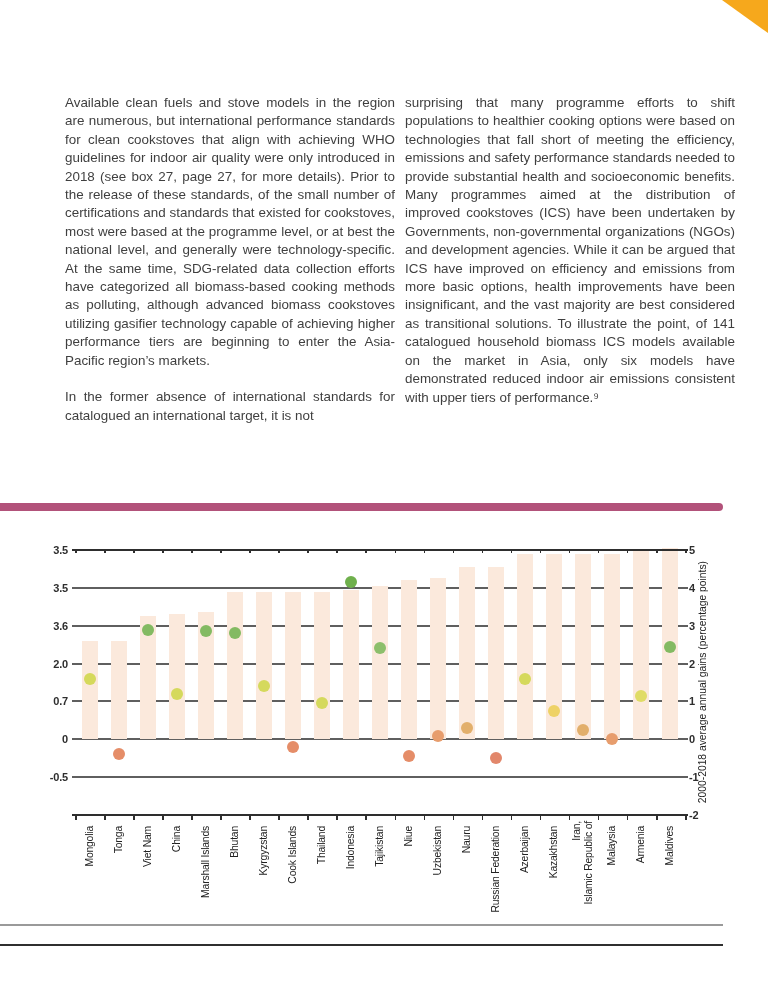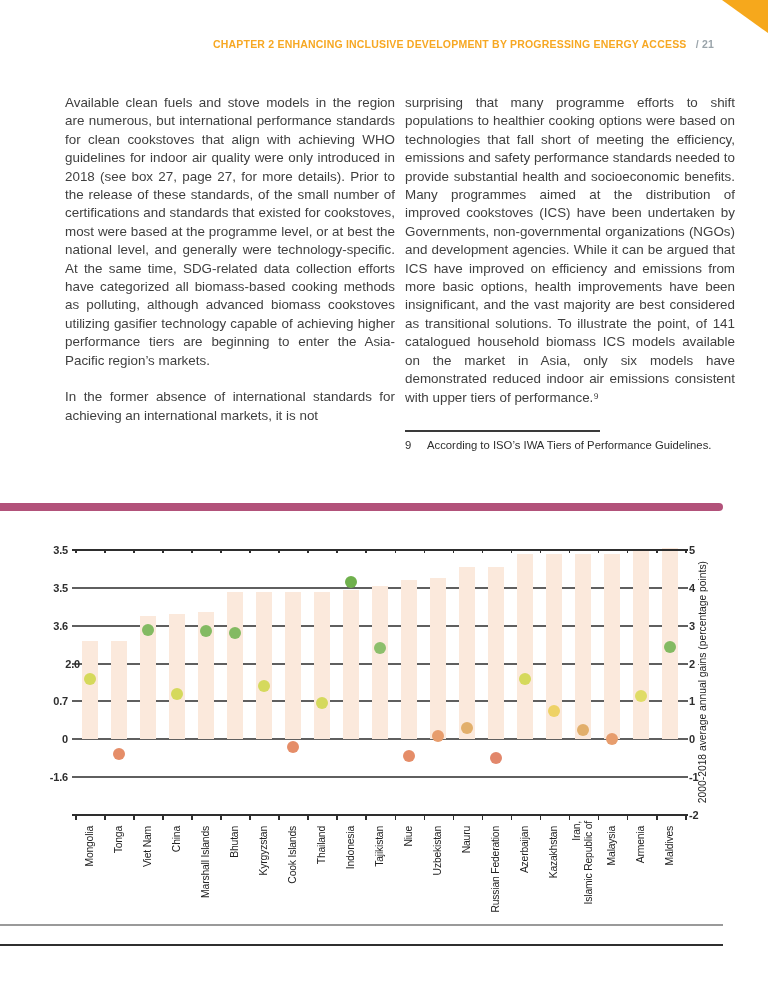--- a/index.html
+++ b/index.html
@@ -58,38 +58,30 @@
     transform-origin:0 0;transform:rotate(-90deg) translateX(-100%);
   }
 </style>
 </head>
 <body>
 
 <div class="page">
 
   <div class="corner-triangle"></div>
 
-  <div class="header">
-    <span class="chapter">CHAPTER 2 ENHANCING INCLUSIVE DEVELOPMENT BY PROGRESSING ENERGY ACCESS</span>
-    <span class="pagenum">/ 21</span>
-  </div>
 
   <div class="col col-left">
     <p>Available clean fuels and stove models in the region are numerous, but international performance standards for clean cookstoves that align with achieving WHO guidelines for indoor air quality were only introduced in 2018 (see box 27, page 27, for more details). Prior to the release of these standards, of the small number of certifications and standards that existed for cookstoves, most were based at the programme level, or at best the national level, and generally were technology-specific. At the same time, SDG-related data collection efforts have categorized all biomass-based cooking methods as polluting, although advanced biomass cookstoves utilizing gasifier technology capable of achieving higher performance tiers are beginning to enter the Asia-Pacific region’s markets.</p>
-    <p>In the former absence of international standards for achieving an international markets, it is not</p>
+    <p>In the former absence of international standards for catalogued an international target, it is not</p>
   </div>
 
   <div class="col col-right">
     <p>surprising that many programme efforts to shift populations to healthier cooking options were based on technologies that fall short of meeting the efficiency, emissions and safety performance standards needed to provide substantial health and socioeconomic benefits. Many programmes aimed at the distribution of improved cookstoves (ICS) have been undertaken by Governments, non-governmental organizations (NGOs) and development agencies. While it can be argued that ICS have improved on efficiency and emissions from more basic options, health improvements have been insignificant, and the vast majority are best considered as transitional solutions. To illustrate the point, of 141 catalogued household biomass ICS models available on the market in Asia, only six models have demonstrated reduced indoor air emissions consistent with upper tiers of performance.⁹</p>
   </div>
 
-  <div class="footnote">
-    <div class="fn-rule"></div>
-    <span class="fn-num">9</span><span>According to ISO’s IWA Tiers of Performance Guidelines.</span>
-  </div>
 
   <div class="divider-bar"></div>
 
   <div class="chart" id="chart">
       <div class="gridline" style="left: 72px; width: 616px; top: 586.857px;"></div>
       <div class="gridline" style="left: 72px; width: 616px; top: 624.714px;"></div>
       <div class="gridline" style="left: 72px; width: 616px; top: 662.571px;"></div>
       <div class="gridline" style="left: 72px; width: 616px; top: 700.429px;"></div>
       <div class="gridline" style="left: 72px; width: 616px; top: 738.286px;"></div>
       <div class="gridline" style="left: 72px; width: 616px; top: 776.143px;"></div>
@@ -133,24 +125,24 @@
       <div class="dot" style="left: 490.19px; top: 752.214px; background: rgb(226, 135, 107);"></div>
       <div class="dot" style="left: 519.238px; top: 672.714px; background: rgb(213, 217, 92);"></div>
       <div class="dot" style="left: 548.286px; top: 704.893px; background: rgb(238, 210, 102);"></div>
       <div class="dot" style="left: 577.333px; top: 723.821px; background: rgb(226, 175, 107);"></div>
       <div class="dot" style="left: 606.381px; top: 733.286px; background: rgb(231, 157, 109);"></div>
       <div class="dot" style="left: 635.429px; top: 689.75px; background: rgb(224, 220, 102);"></div>
       <div class="dot" style="left: 664.476px; top: 640.536px; background: rgb(131, 186, 98);"></div>
       <div class="ylab left" style="left: 28px; top: 544px;">3.5</div>
       <div class="ylab left" style="left: 28px; top: 581.857px;">3.5</div>
       <div class="ylab left" style="left: 28px; top: 619.714px;">3.6</div>
-      <div class="ylab left" style="left: 40px; top: 657.571px;">2.0</div>
+      <div class="ylab left" style="left: 28px; top: 657.571px;">2.0</div>
       <div class="ylab left" style="left: 28px; top: 695.429px;">0.7</div>
       <div class="ylab left" style="left: 28px; top: 733.286px;">0</div>
-      <div class="ylab left" style="left: 28px; top: 771.143px;">-1.6</div>
+      <div class="ylab left" style="left: 28px; top: 771.143px;">-0.5</div>
       <div class="ylab" style="left: 689px; top: 544px;">5</div>
       <div class="ylab" style="left: 689px; top: 581.857px;">4</div>
       <div class="ylab" style="left: 689px; top: 619.714px;">3</div>
       <div class="ylab" style="left: 689px; top: 657.571px;">2</div>
       <div class="ylab" style="left: 689px; top: 695.429px;">1</div>
       <div class="ylab" style="left: 689px; top: 733.286px;">0</div>
       <div class="ylab" style="left: 689px; top: 771.143px;">-1</div>
       <div class="ylab" style="left: 689px; top: 809px;">-2</div>
       <div class="xtick" style="left: 75px; top: 815px; height: 5px;"></div>
       <div class="xtick" style="left: 75px; top: 550px; height: 3px;"></div>

